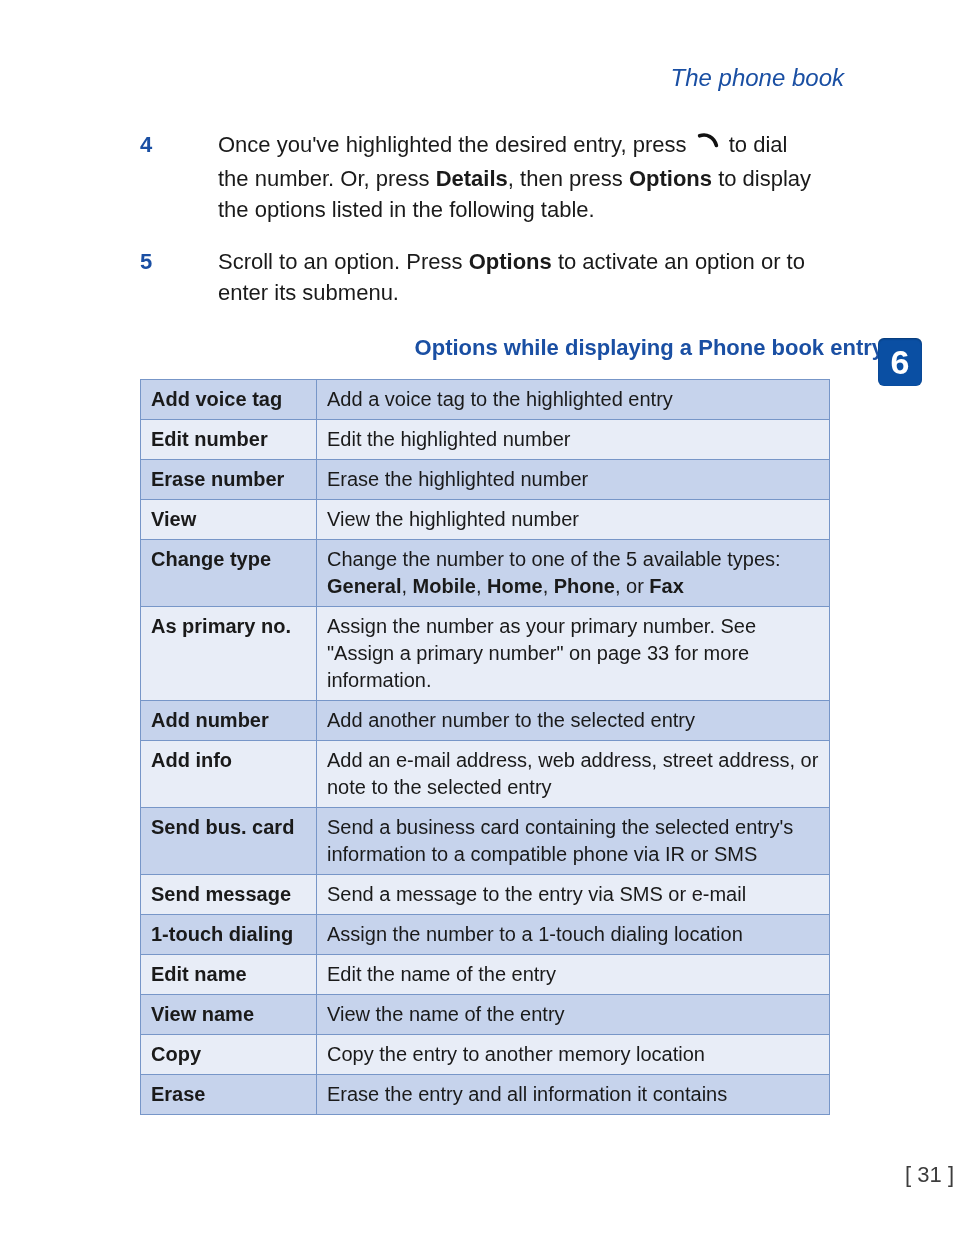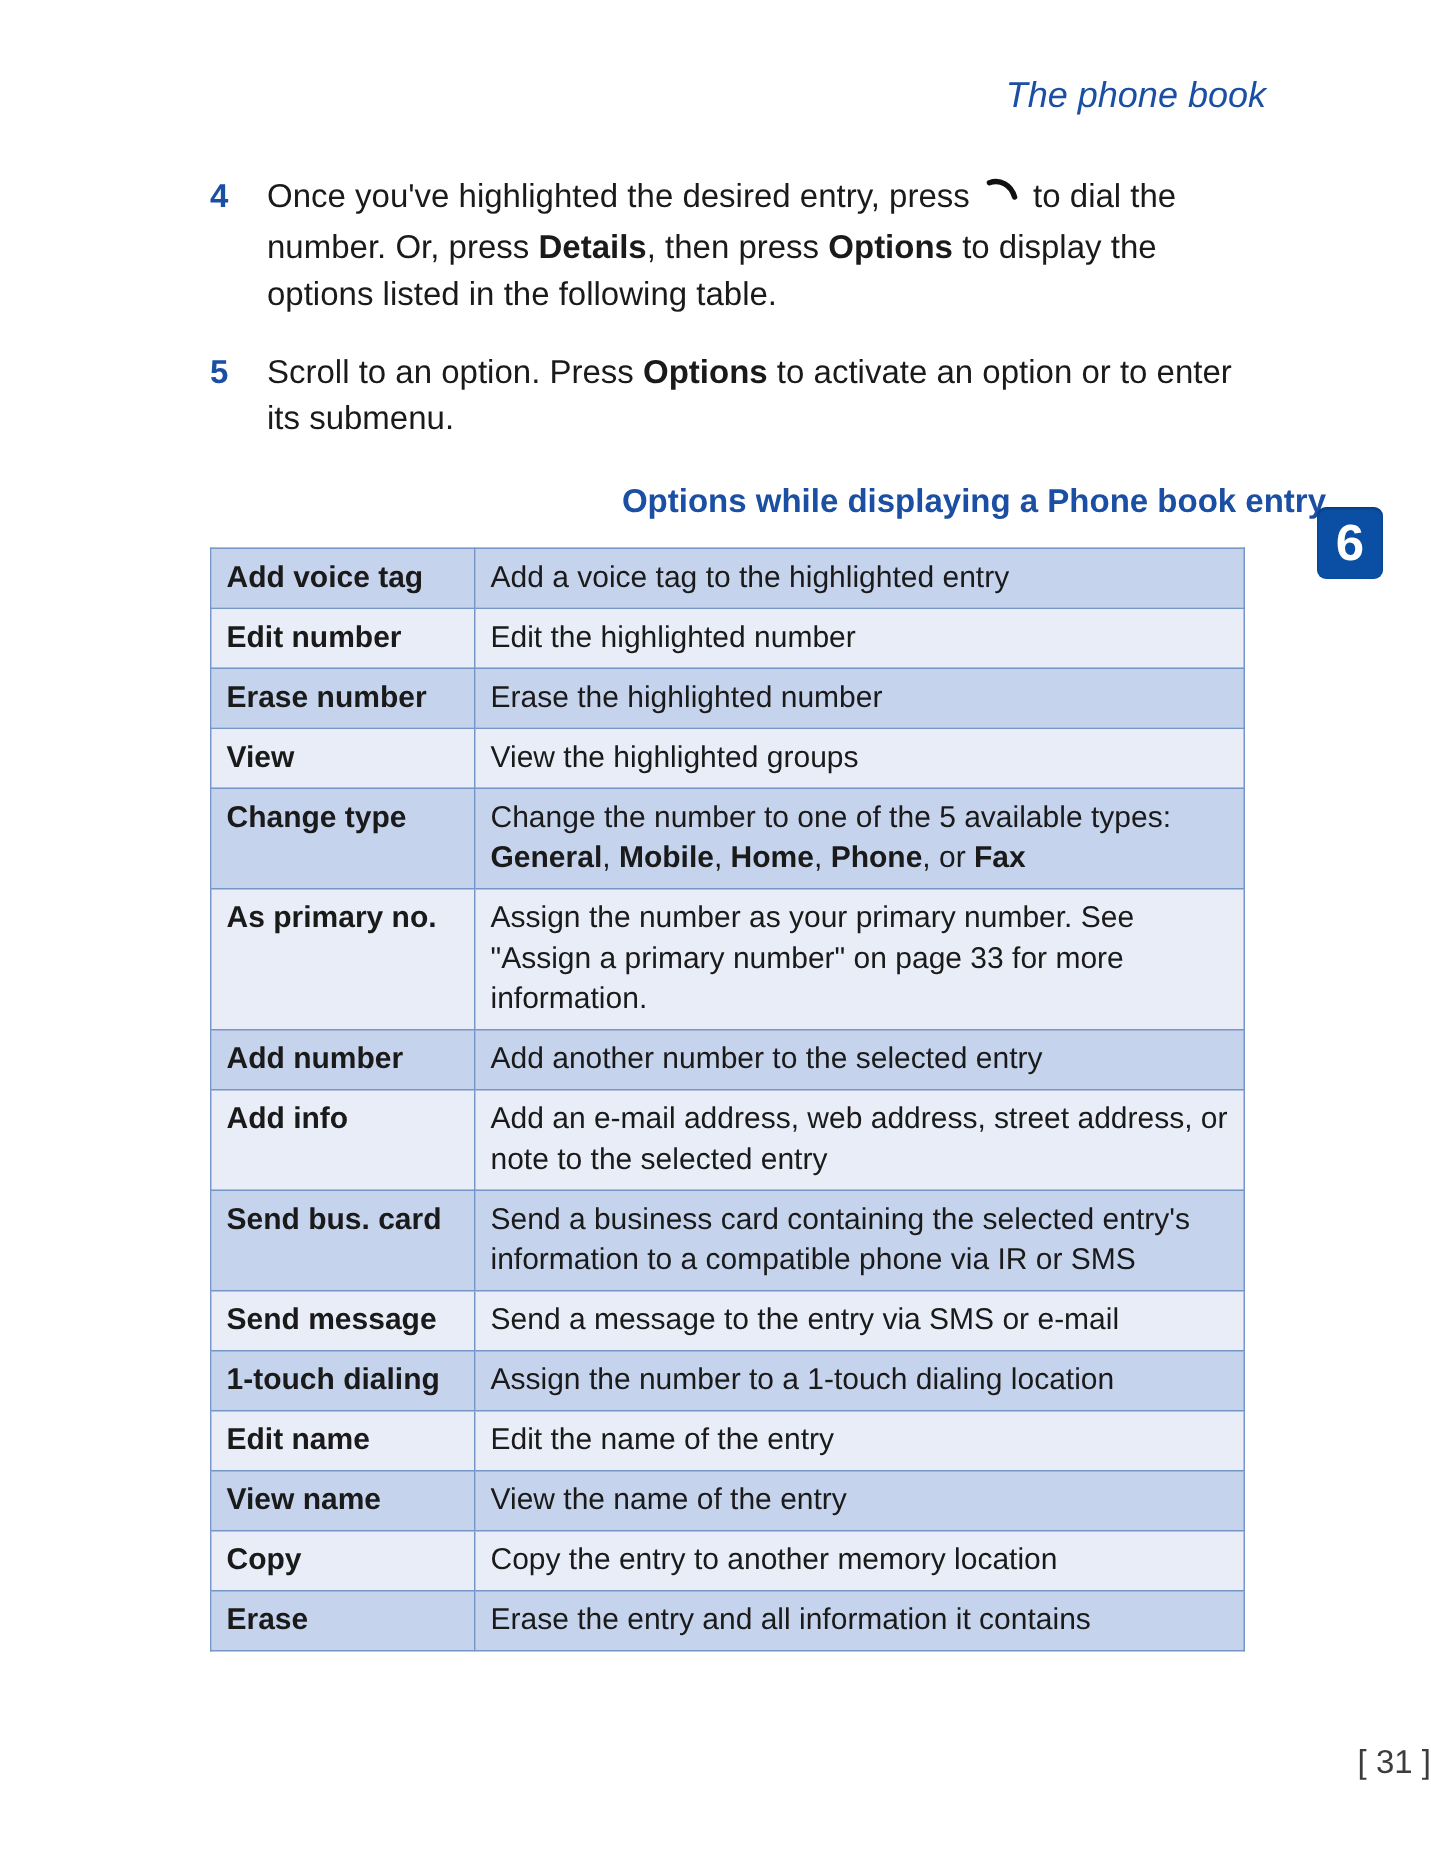--- a/index.html
+++ b/index.html
@@ -9,21 +9,21 @@
     height: 1248px;
     background: #ffffff;
     font-family: "Segoe UI", "Helvetica Neue", Arial, sans-serif;
     color: #1a1a1a;
   }
   .page {
     position: relative;
     width: 954px;
     height: 1248px;
     box-sizing: border-box;
-    padding: 50px 70px 30px 140px;
+    padding: 64px 70px 30px 140px;
   }
   .header-title {
     font-style: italic;
     color: #1a4fa3;
     font-size: 24px;
     text-align: right;
     margin: 0 0 38px 0;
     padding-right: 40px;
   }
   .step {
@@ -34,20 +34,21 @@
   }
   .step-number {
     color: #1a4fa3;
     font-weight: bold;
     width: 38px;
     flex: 0 0 38px;
   }
   .step-body {
     flex: 1;
     padding-right: 60px;
+    margin-left: 40px;
   }
   .step-body .b { font-weight: bold; }
   .call-icon {
     display: inline-block;
     width: 30px;
     vertical-align: -3px;
   }
   .subheading {
     color: #1a4fa3;
     font-weight: bold;
@@ -134,21 +135,21 @@
         <tr>
           <td class="opt-name">Edit number</td>
           <td class="desc">Edit the highlighted number</td>
         </tr>
         <tr>
           <td class="opt-name">Erase number</td>
           <td class="desc">Erase the highlighted number</td>
         </tr>
         <tr>
           <td class="opt-name">View</td>
-          <td class="desc">View the highlighted groups</td>
+          <td class="desc">View the highlighted number</td>
         </tr>
         <tr>
           <td class="opt-name">Change type</td>
           <td class="desc">Change the number to one of the 5 available types: <span class="b">General</span>, <span class="b">Mobile</span>, <span class="b">Home</span>, <span class="b">Phone</span>, or <span class="b">Fax</span></td>
         </tr>
         <tr>
           <td class="opt-name">As primary no.</td>
           <td class="desc">Assign the number as your primary number. See "Assign a primary number" on page 33 for more information.</td>
         </tr>
         <tr>

